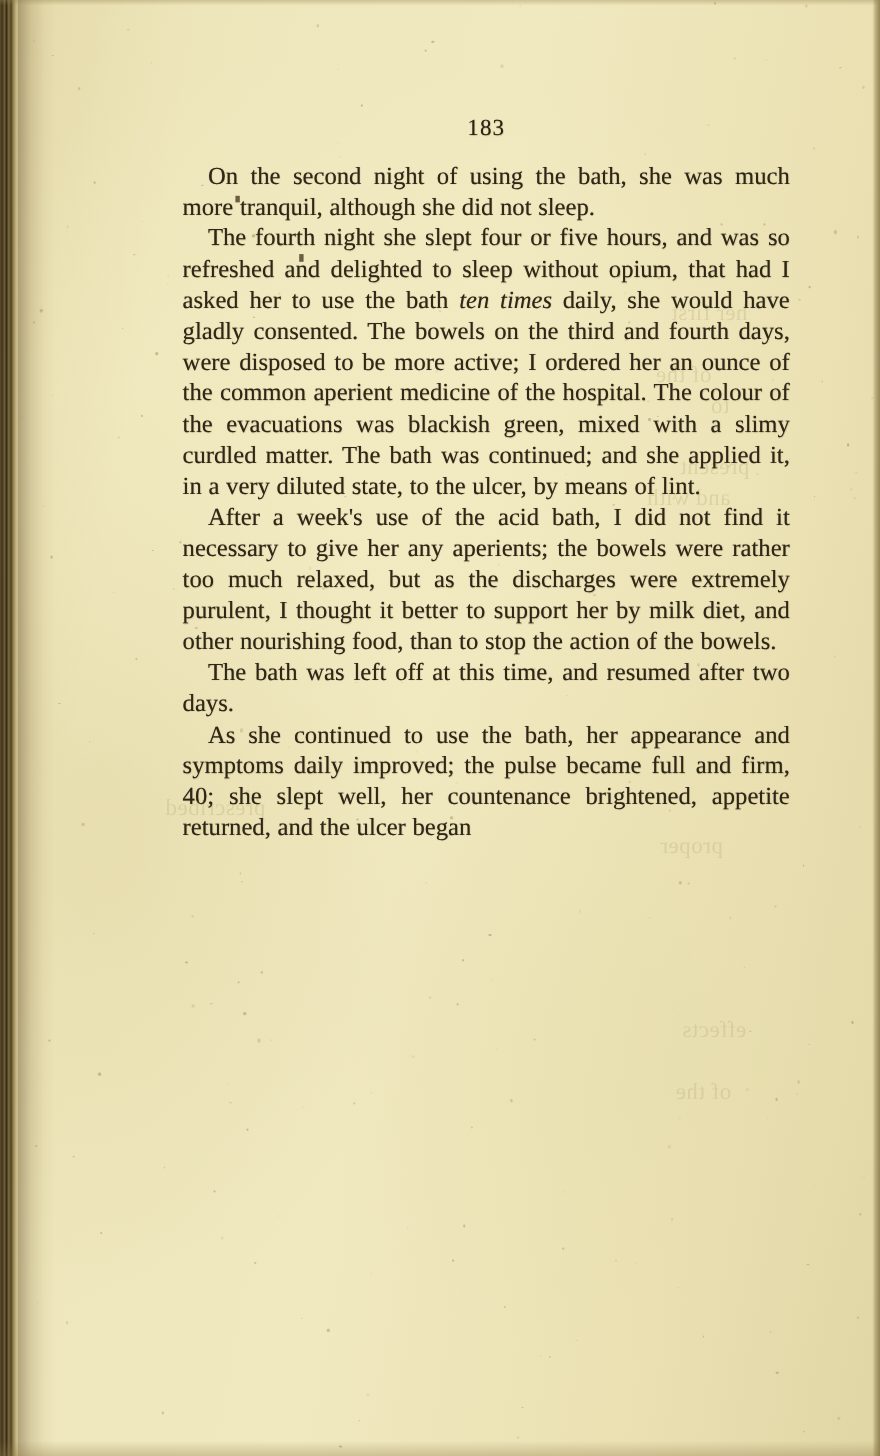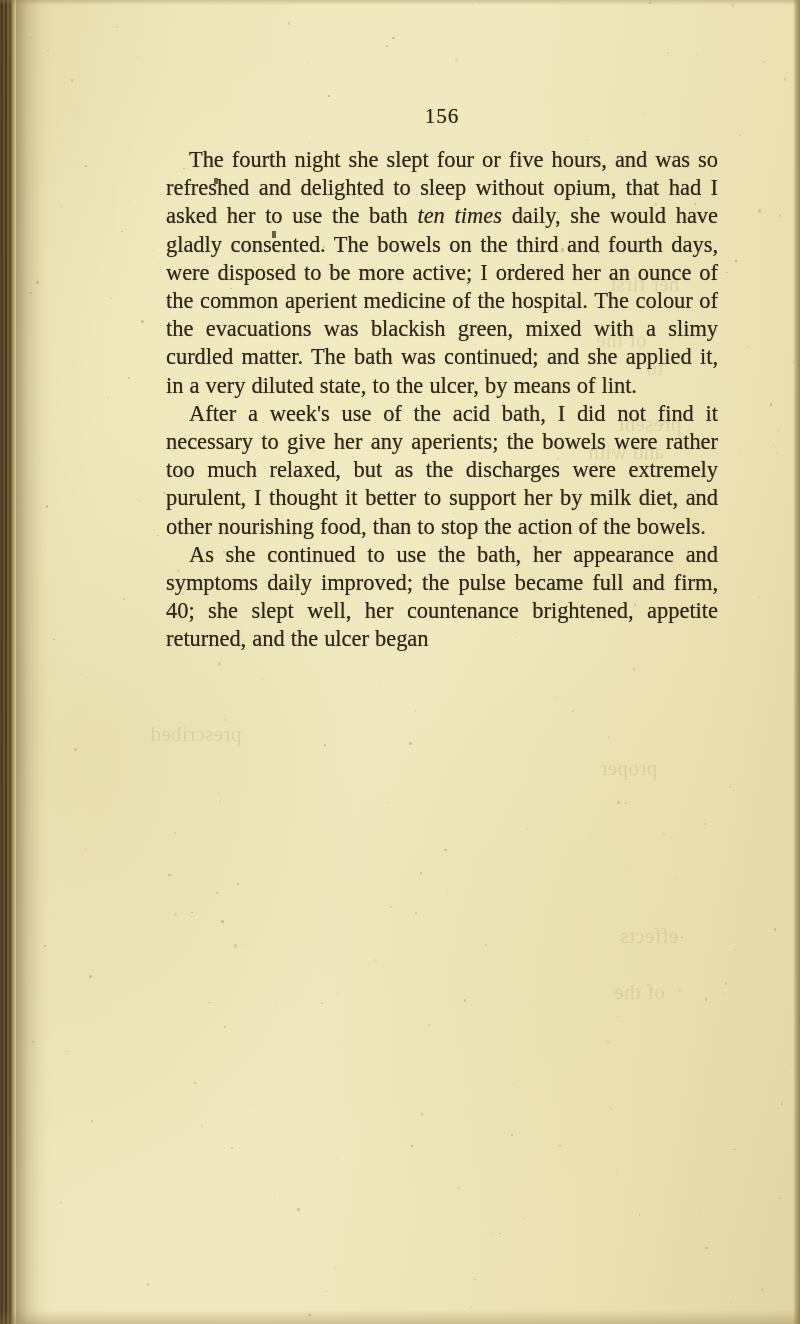--- a/index.html
+++ b/index.html
@@ -404,24 +404,26 @@
       <div class="bleed" style="left: 596px; top: 328px;">of the</div>
       <div class="bleed" style="left: 646px; top: 356px;">to</div>
       <div class="bleed" style="left: 618px; top: 412px;">present</div>
       <div class="bleed" style="left: 588px; top: 440px;">and with</div>
       <div class="bleed" style="left: 150px; top: 722px;">prescribed</div>
       <div class="bleed" style="left: 600px; top: 756px;">proper</div>
       <div class="bleed" style="left: 620px; top: 924px;">effects</div>
       <div class="bleed" style="left: 614px; top: 980px;">of the</div>
     </div>
 
-  <div class="folio inked">156</div>
+  <div class="folio inked">183</div>
 
   <div class="body-text inked" id="body-text">
+      <p><span>On the second night of using the bath, she was much more tranquil, although she did not sleep.</span></p>
       <p><span>The fourth night she slept four or five hours, and was so refreshed and delighted to sleep without opium, that had I asked her to use the bath </span><i>ten times</i><span> daily, she would have gladly consented. The bowels on the third and fourth days, were disposed to be more active; I ordered her an ounce of the common aperient medicine of the hospital. The colour of the evacuations was blackish green, mixed with a slimy curdled matter. The bath was continued; and she applied it, in a very diluted state, to the ulcer, by means of lint.</span></p>
       <p><span>After a week's use of the acid bath, I did not find it necessary to give her any aperients; the bowels were rather too much relaxed, but as the discharges were extremely purulent, I thought it better to support her by milk diet, and other nourishing food, than to stop the action of the bowels.</span></p>
+      <p><span>The bath was left off at this time, and resumed after two days.</span></p>
       <p><span>As she continued to use the bath, her appearance and symptoms daily improved; the pulse became full and firm, 40; she slept well, her countenance brightened, appetite returned, and the ulcer began</span></p>
     </div>
 
   <div class="noise-mark" style="left:214px; top:178px; width:4px; height:6px;"></div>
   <div class="noise-mark" style="left:272px; top:231px; width:4px; height:7px;"></div>
 
 </div>
 
 </body></html>

